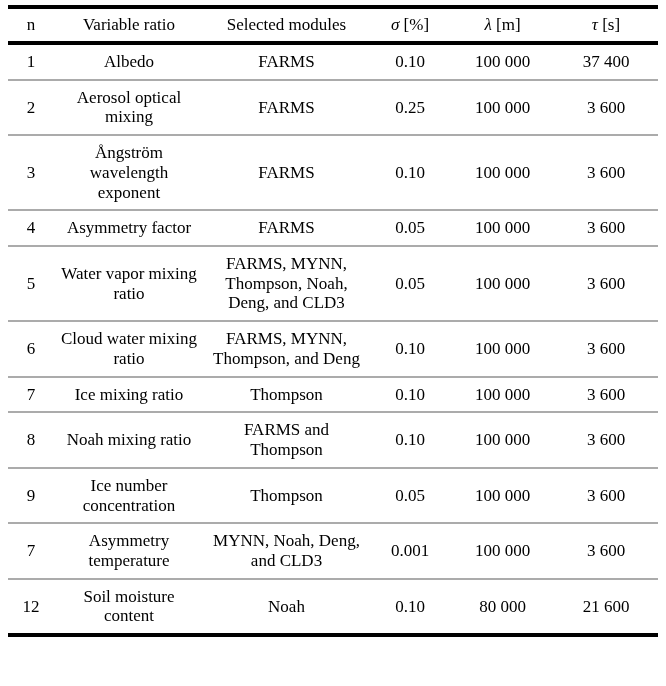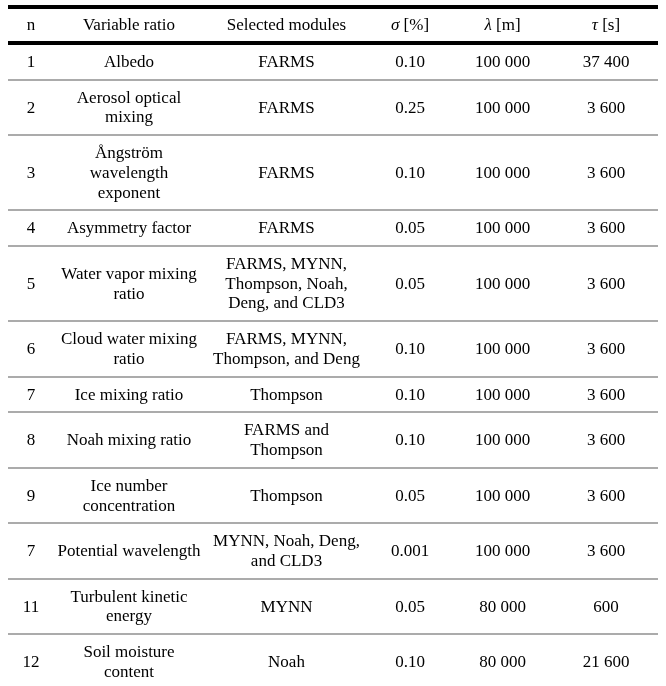--- a/index.html
+++ b/index.html
@@ -173,33 +173,25 @@
         <tr class="body-row">
           <td>9</td>
           <td class="var-cell">Ice number concentration</td>
           <td class="mod-cell">Thompson</td>
           <td>0.05</td>
           <td>100 000</td>
           <td>3 600</td>
         </tr>
         <tr class="body-row">
           <td>7</td>
-          <td class="var-cell">Potential wavelength</td>
+          <td class="var-cell">Asymmetry temperature</td>
           <td class="mod-cell">MYNN, Noah, Deng, and CLD3</td>
           <td>0.001</td>
           <td>100 000</td>
           <td>3 600</td>
-        </tr>
-        <tr class="body-row">
-          <td>11</td>
-          <td class="var-cell">Turbulent kinetic energy</td>
-          <td class="mod-cell">MYNN</td>
-          <td>0.05</td>
-          <td>80 000</td>
-          <td>600</td>
         </tr>
         <tr class="body-row">
           <td>12</td>
           <td class="var-cell">Soil moisture content</td>
           <td class="mod-cell">Noah</td>
           <td>0.10</td>
           <td>80 000</td>
           <td>21 600</td>
         </tr>
       </tbody>

